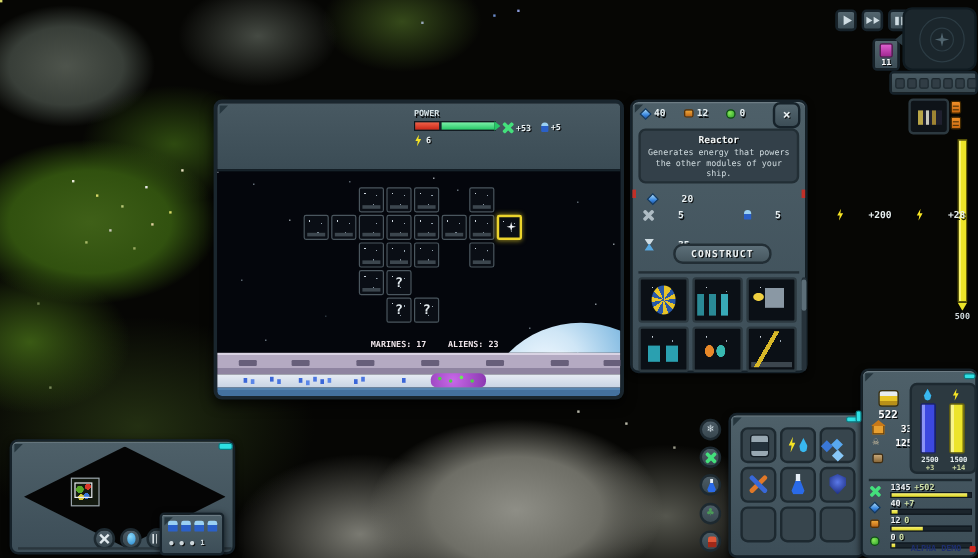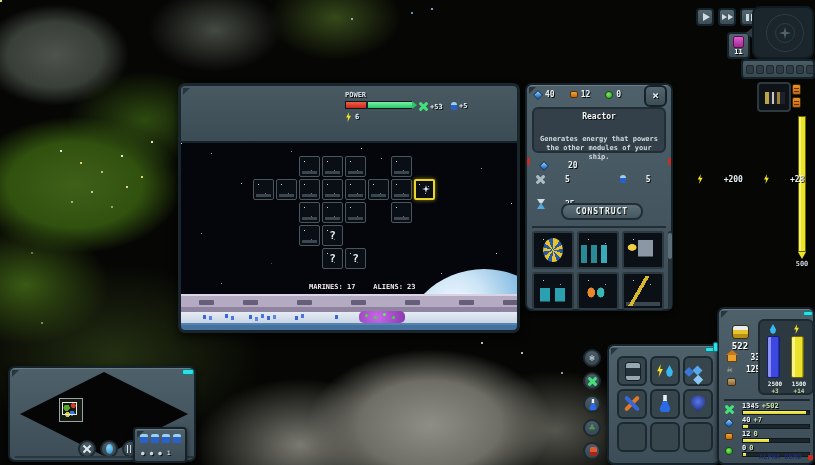--- a/index.html
+++ b/index.html
@@ -162,21 +162,21 @@
   
   .bpanel{left:525px;top:83px;width:148px;height:228px;}
   .resrow{position:absolute;left:7px;top:5px;display:flex;gap:15px;align-items:center;font-size:8px;}
   .resit{display:flex;gap:3px;align-items:center;}
   .closebtn{position:absolute;left:644px;top:85px;width:23px;height:22px;z-index:5;
       background:linear-gradient(#54666f,#3c4d56);border:2px solid #16222a;border-radius:6px;
       color:#e8f0f2;font-size:11px;line-height:17px;text-align:center;cursor:pointer;}
   .descbox{position:absolute;left:5px;top:22px;width:134px;height:46px;background:#334049;
       border:2px solid #222e35;border-radius:6px;padding:3px 4px;text-align:center;}
   .descbox .t{font-size:8px;color:#f2f6f6;}
-  .descbox .d{font-size:7px;font-weight:bold;color:#cfdade;line-height:9px;margin-top:14px;}
+  .descbox .d{font-size:7px;font-weight:normal;color:#cfdade;line-height:9px;margin-top:2px;}
   .rtick{position:absolute;width:3px;height:7px;background:#c03028;}
   .costline{position:absolute;display:flex;gap:20px;align-items:center;font-size:8px;}
   .constructbtn{position:absolute;left:34px;top:118px;width:82px;height:17px;
       background:linear-gradient(#5c6e78,#46575f);border:2px solid #222e35;border-radius:8px;
       font-size:8px;letter-spacing:1px;color:#eef2f2;text-align:center;line-height:13px;cursor:pointer;}
   .divline{position:absolute;left:5px;top:141px;width:134px;height:2px;background:#222e35;}
   .thumbs{position:absolute;left:5px;top:146px;display:grid;grid-template-columns:repeat(3,42px);
       grid-auto-rows:38px;gap:3px;}
   .thumb{position:relative;background:#0b1016;border:2px solid #2c3940;border-radius:3px;
       background-image:radial-gradient(1px 1px at 25% 20%,#cfd8e0 50%,rgba(0,0,0,0) 55%),

